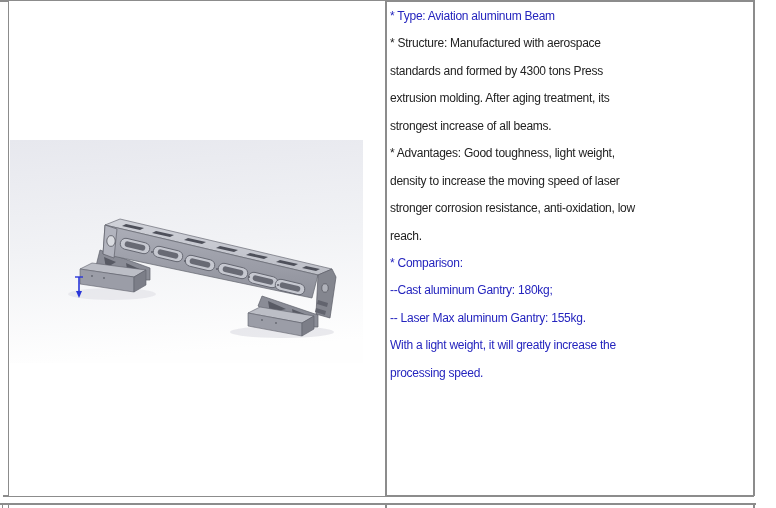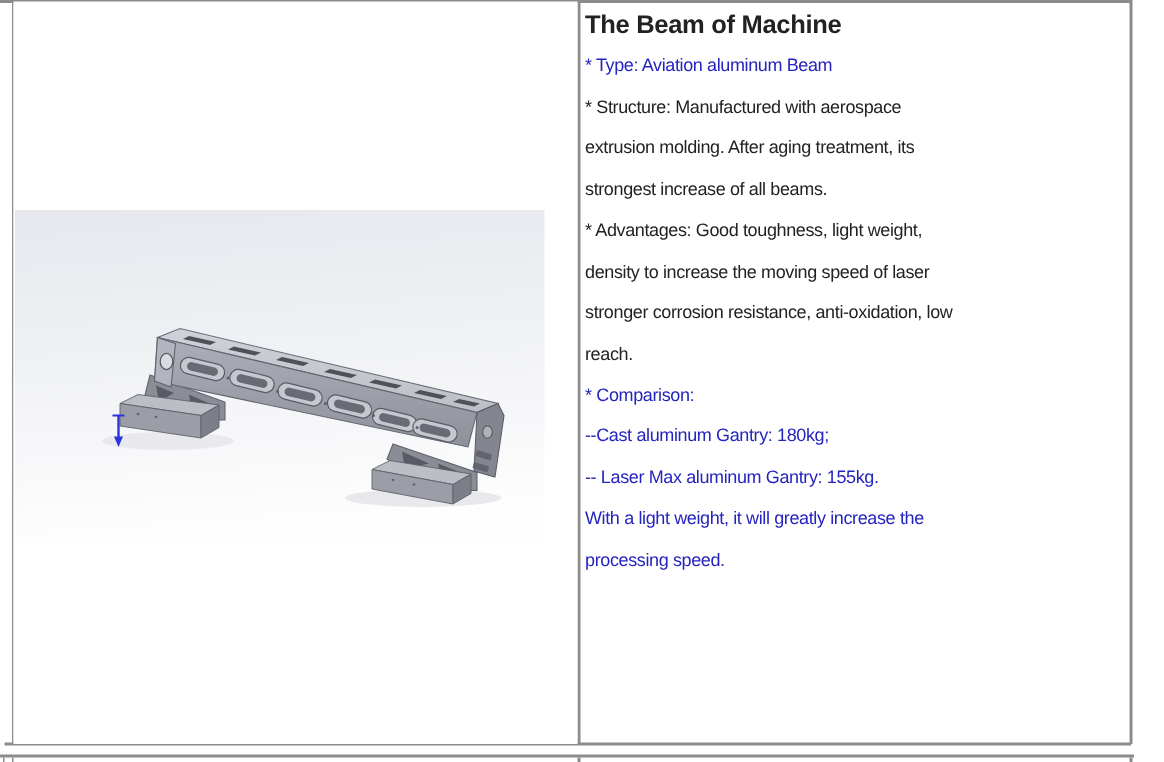--- a/index.html
+++ b/index.html
@@ -146,23 +146,23 @@
       <g>
         <line x1="75" y1="277" x2="83" y2="277" stroke="#2A36D9" stroke-width="1.4"></line>
         <line x1="79" y1="277" x2="79" y2="292" stroke="#2A36D9" stroke-width="1.6"></line>
         <polygon points="76,291 82,291 79,298" fill="#2A36D9"></polygon>
       </g>
     </svg>
   </div>
 
   <div class="right-cell">
     <div>
-        <div class="text-line bold" data-color="black">The Beam of Machine</div>
         <div class="text-line" data-color="blue">* Type: Aviation aluminum Beam</div>
         <div class="text-line" data-color="black">* Structure: Manufactured with aerospace</div>
+        <div class="text-line" data-color="black">standards and formed by 4300 tons Press</div>
         <div class="text-line" data-color="black">extrusion molding. After aging treatment, its</div>
         <div class="text-line" data-color="black">strongest increase of all beams.</div>
         <div class="text-line" data-color="black">* Advantages: Good toughness, light weight,</div>
         <div class="text-line" data-color="black">density to increase the moving speed of laser</div>
         <div class="text-line" data-color="black">stronger corrosion resistance, anti-oxidation, low</div>
         <div class="text-line" data-color="black">reach.</div>
         <div class="text-line" data-color="blue">* Comparison:</div>
         <div class="text-line" data-color="blue">--Cast aluminum Gantry: 180kg;</div>
         <div class="text-line" data-color="blue">-- Laser Max aluminum Gantry: 155kg.</div>
         <div class="text-line" data-color="blue">With a light weight, it will greatly increase the</div>

